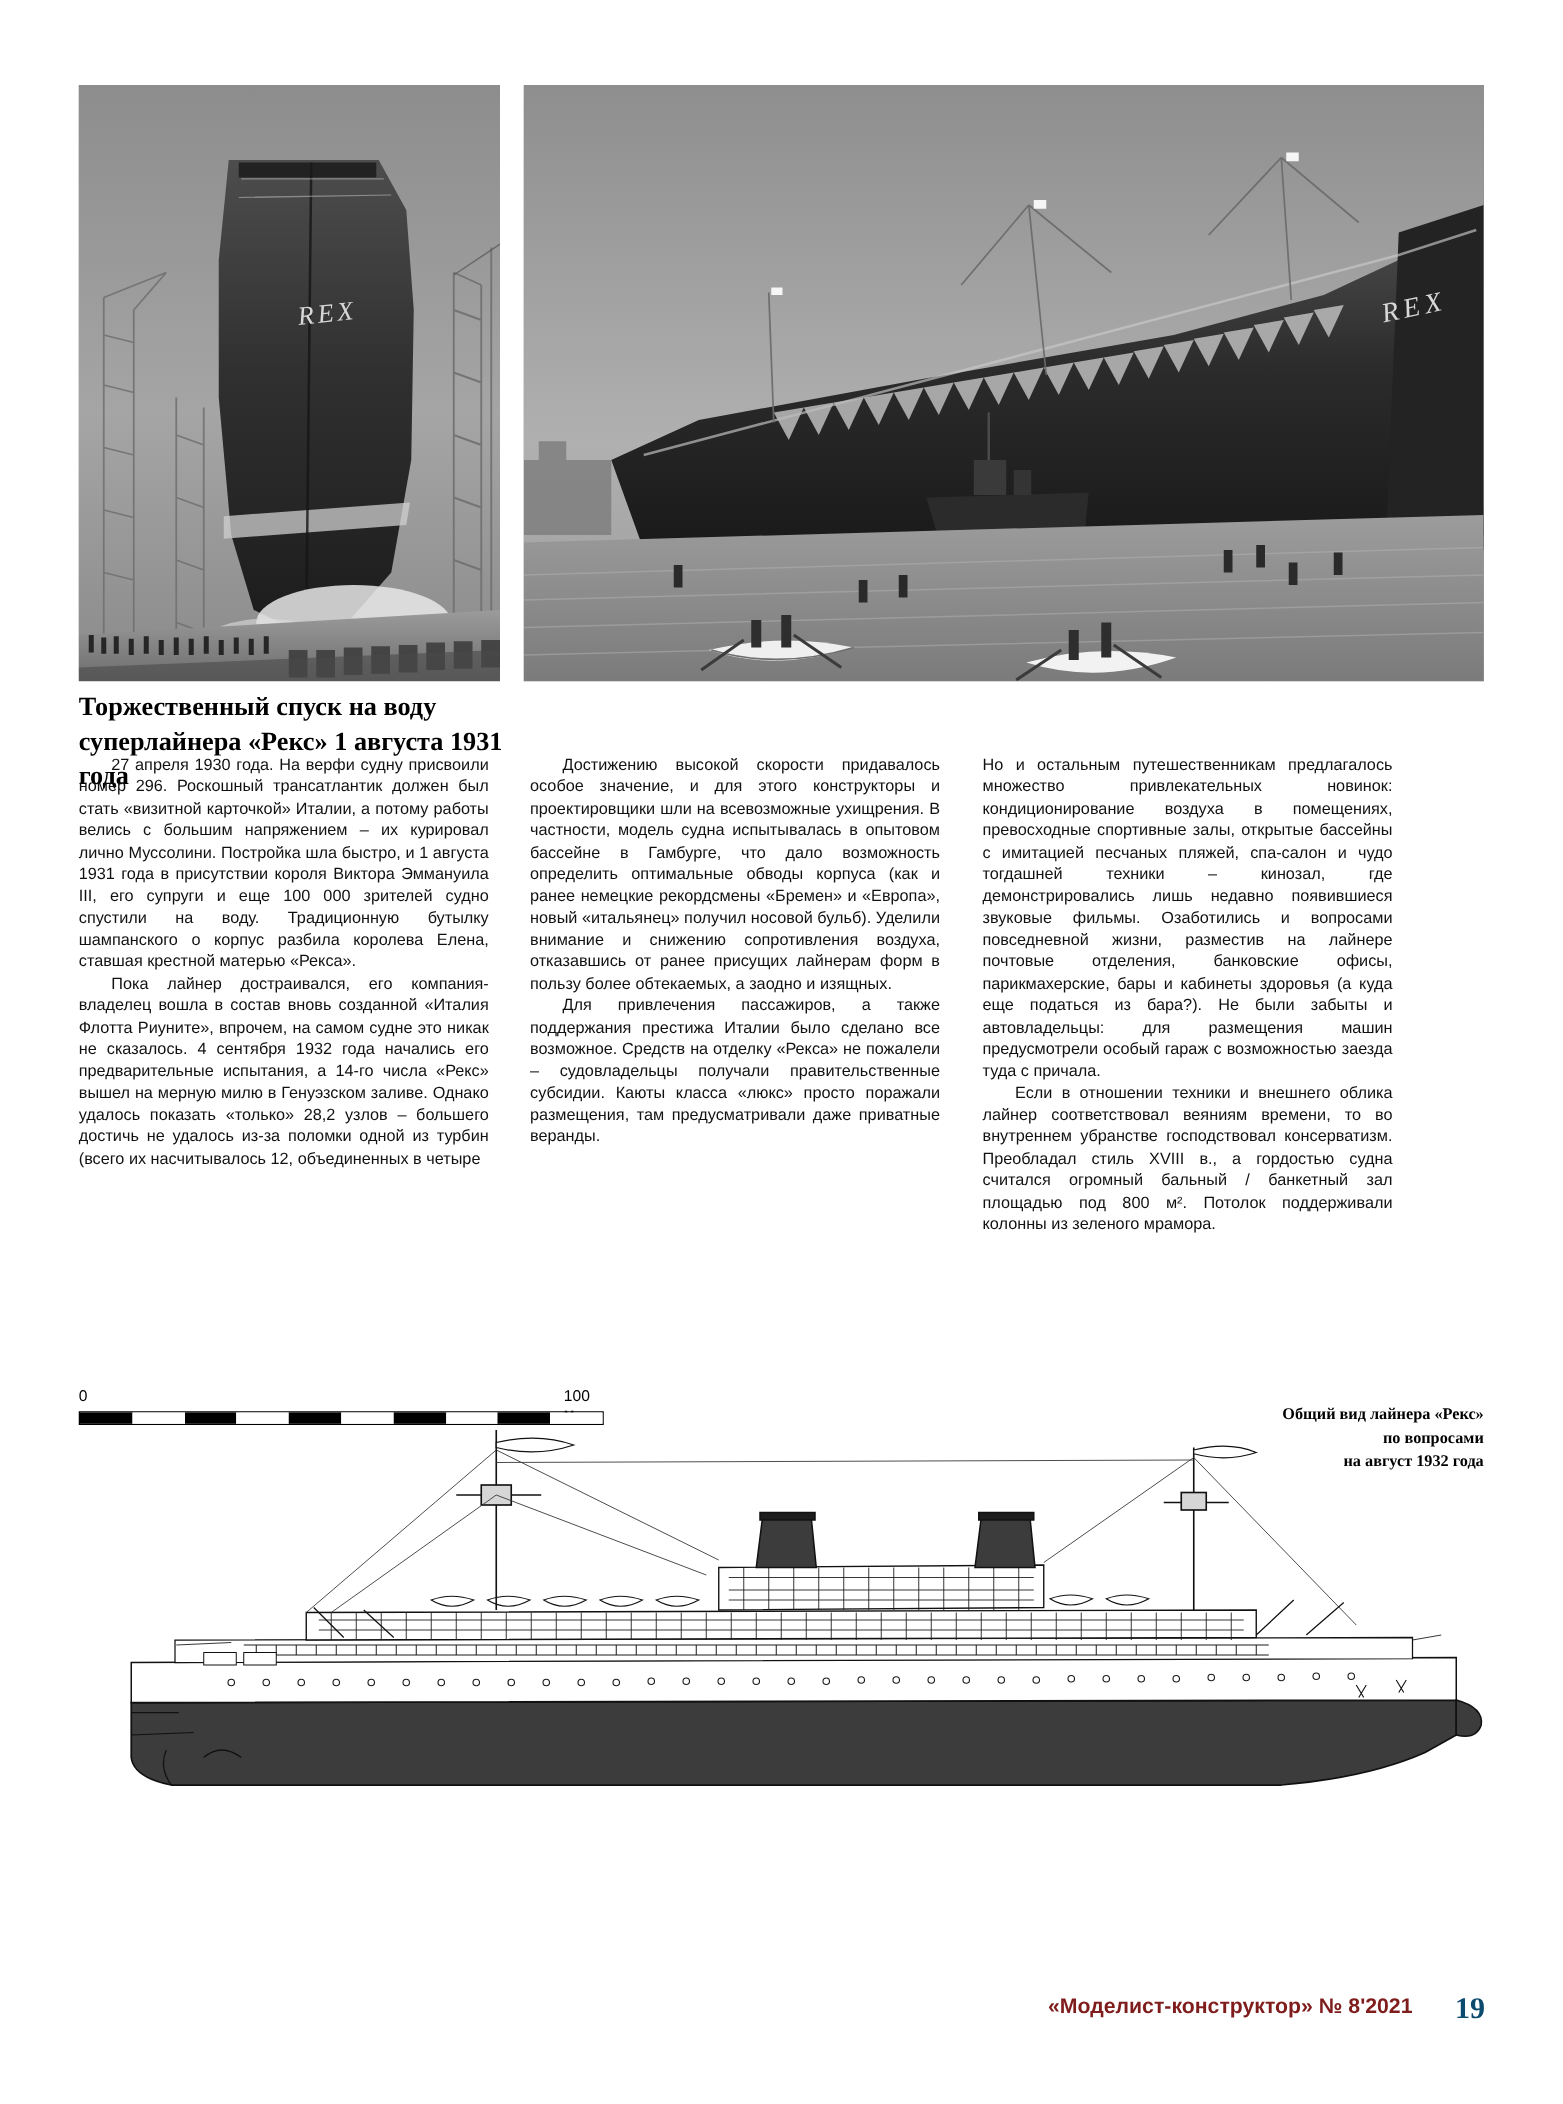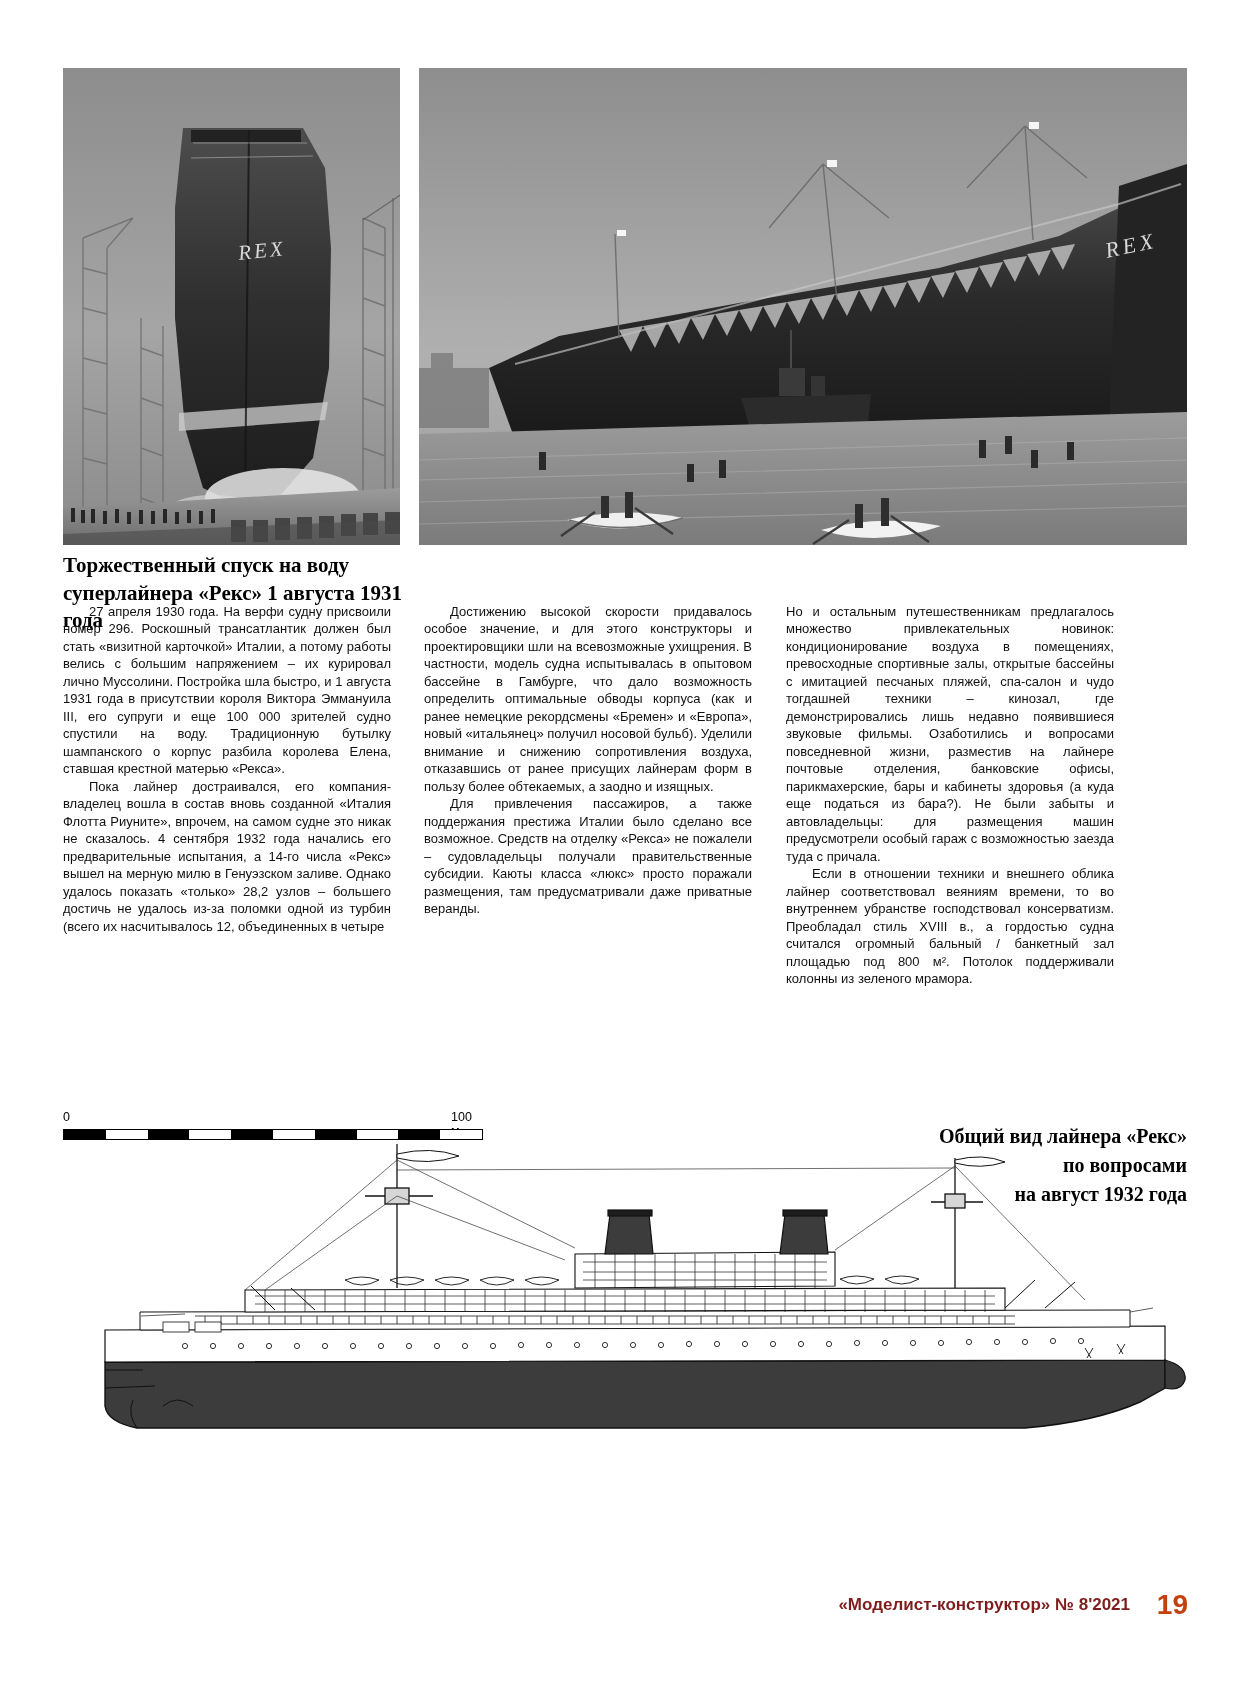--- a/index.html
+++ b/index.html
@@ -95,21 +95,21 @@
 
   
   .drawcap {
     position: absolute;
     right: 63px;
     top: 1122px;
     width: 330px;
     text-align: right;
     font-family: "Liberation Serif", serif;
     font-weight: bold;
-    font-size: 20px;
+    font-size: 13px;
     line-height: 1.45;
     color: #000;
   }
 
   
   .drawing {
     position: absolute;
     left: 45px;
     top: 1130px;
     width: 1160px;
@@ -123,24 +123,24 @@
     bottom: 68px;
     font-family: "Liberation Sans", sans-serif;
     font-weight: bold;
     font-size: 17px;
     color: #7f1d1d;
   }
   .footer-page {
     position: absolute;
     right: 62px;
     bottom: 62px;
-    font-family: Liberation Sans, sans-serif;
+    font-family: Liberation Serif, serif;
     font-weight: bold;
-    font-size: 28px;
-    color: #c2410c;
+    font-size: 24px;
+    color: #0c4a6e;
   }
 </style>
 </head>
 <body>
 
 <div class="page">
 
   <div class="photo" style="left:63px; top:68px; width:337px; height:477px;">
     <svg width="337" height="477" viewBox="0 0 337 477">
       <defs>

